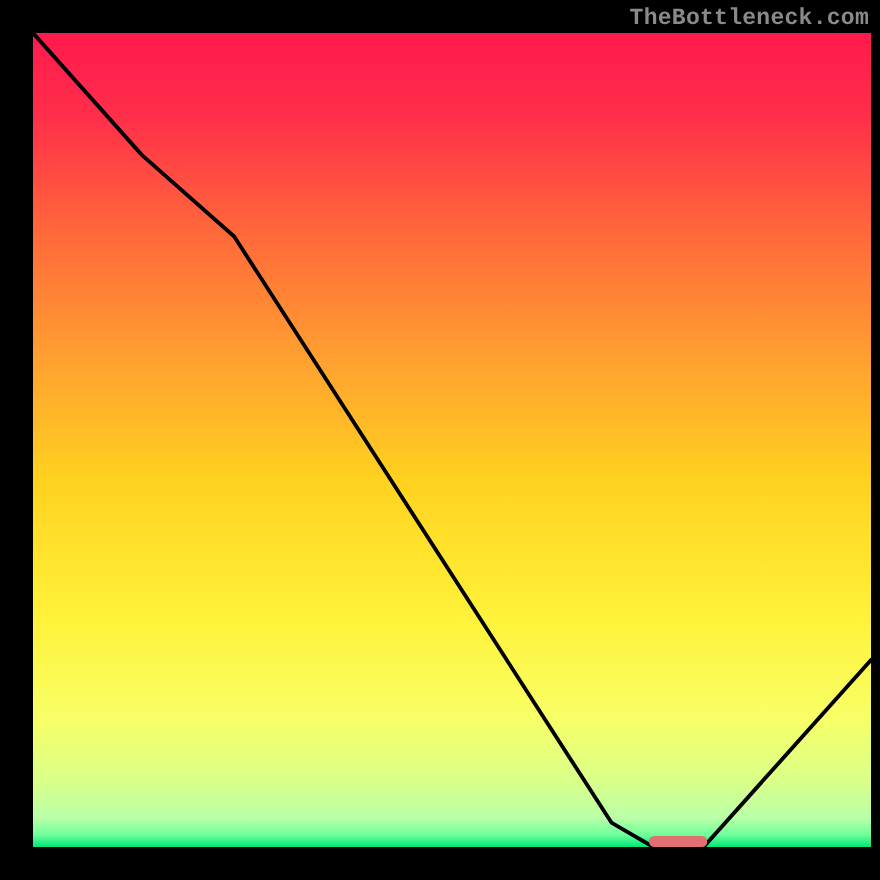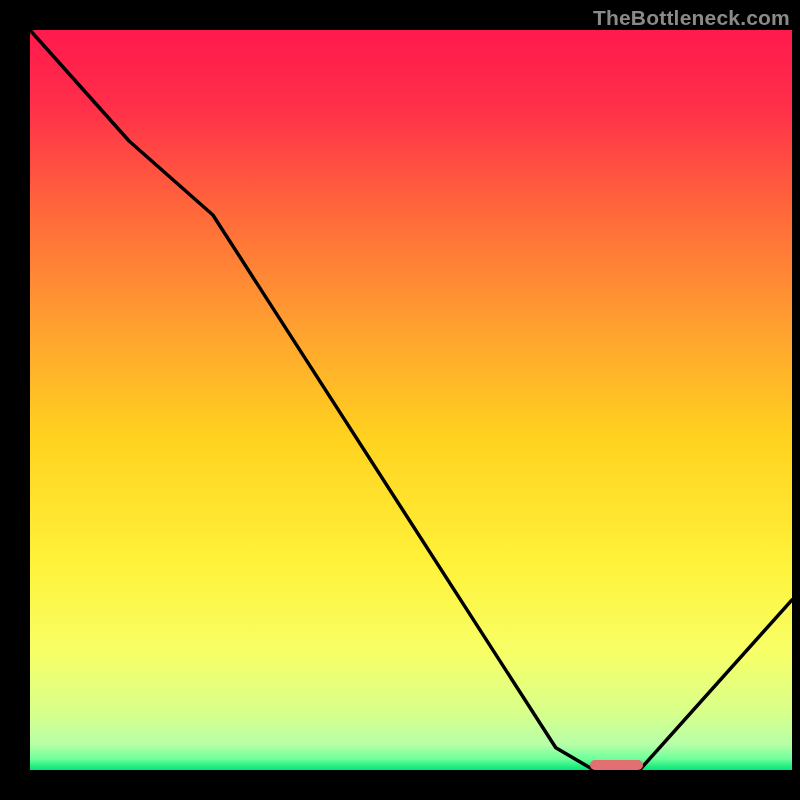--- a/index.html
+++ b/index.html
@@ -41,21 +41,21 @@
   .marker {
     position: absolute;
     height: 10px;
     background: #e27070;
     border-radius: 5px;
   }
   .watermark {
     position: absolute;
     top: 6px;
     right: 10px;
-    font-family: Liberation Sans, sans-serif;
+    font-family: Liberation Mono, monospace;
     font-size: 21px;
     font-weight: bold;
     color: #8a8a8a;
     letter-spacing: 0.2px;
     user-select: none;
   }
 </style>
 </head>
 <body>
 

